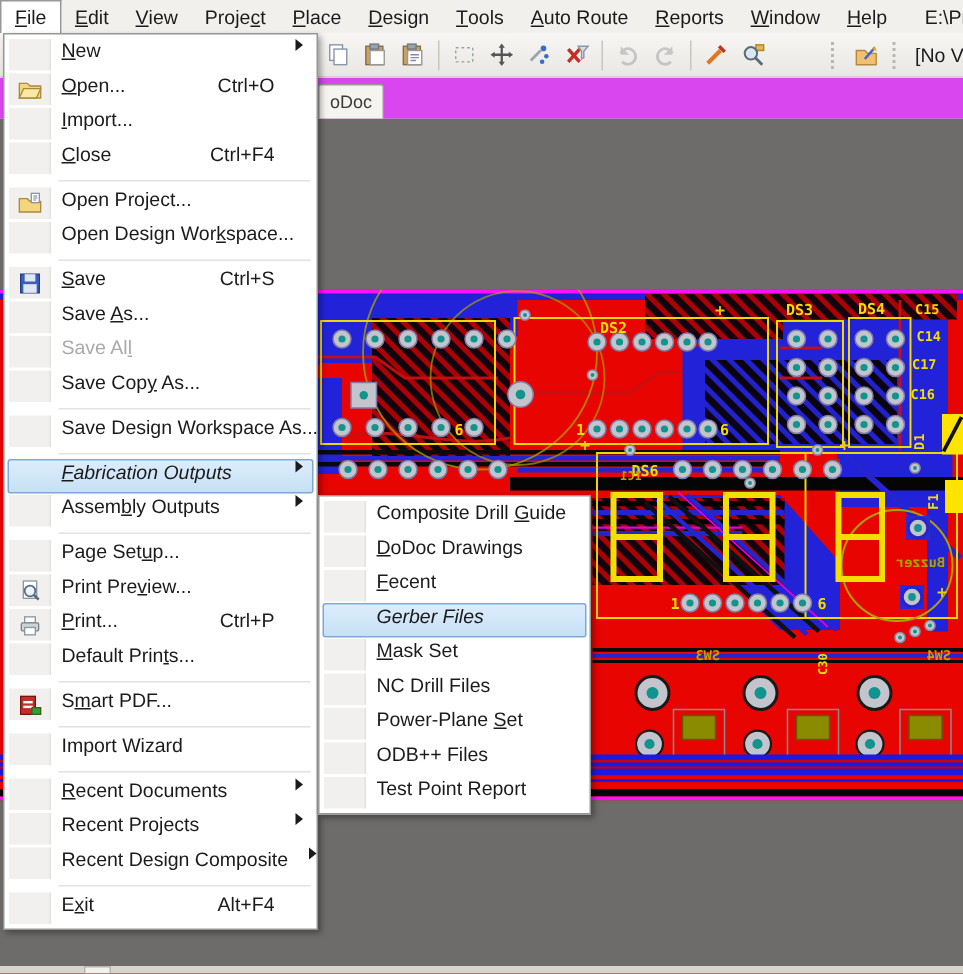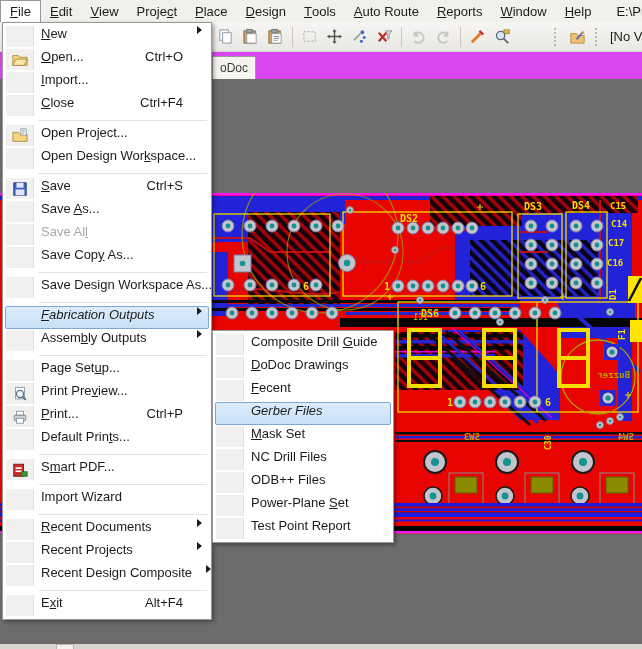--- a/index.html
+++ b/index.html
@@ -684,31 +684,31 @@
         <span class="arrph"></span>
       </div>
       <div class="mi">
         <span class="gut"></span>
         <span class="lbl"><span>NC Drill Files</span></span>
         <span class="sc"></span>
         <span class="arrph"></span>
       </div>
       <div class="mi">
         <span class="gut"></span>
+        <span class="lbl"><span>Power-Plane </span><u>S</u><span>et</span></span>
+        <span class="sc"></span>
+        <span class="arrph"></span>
+      </div>
+      <div class="mi">
+        <span class="gut"></span>
         <span class="lbl"><span>ODB++ Files</span></span>
         <span class="sc"></span>
         <span class="arrph"></span>
       </div>
       <div class="mi">
         <span class="gut"></span>
-        <span class="lbl"><span>Power-Plane </span><u>S</u><span>et</span></span>
-        <span class="sc"></span>
-        <span class="arrph"></span>
-      </div>
-      <div class="mi">
-        <span class="gut"></span>
         <span class="lbl"><span>Test Point Report</span></span>
         <span class="sc"></span>
         <span class="arrph"></span>
       </div>
     </div>
 
 </div>
 
 </body></html>

